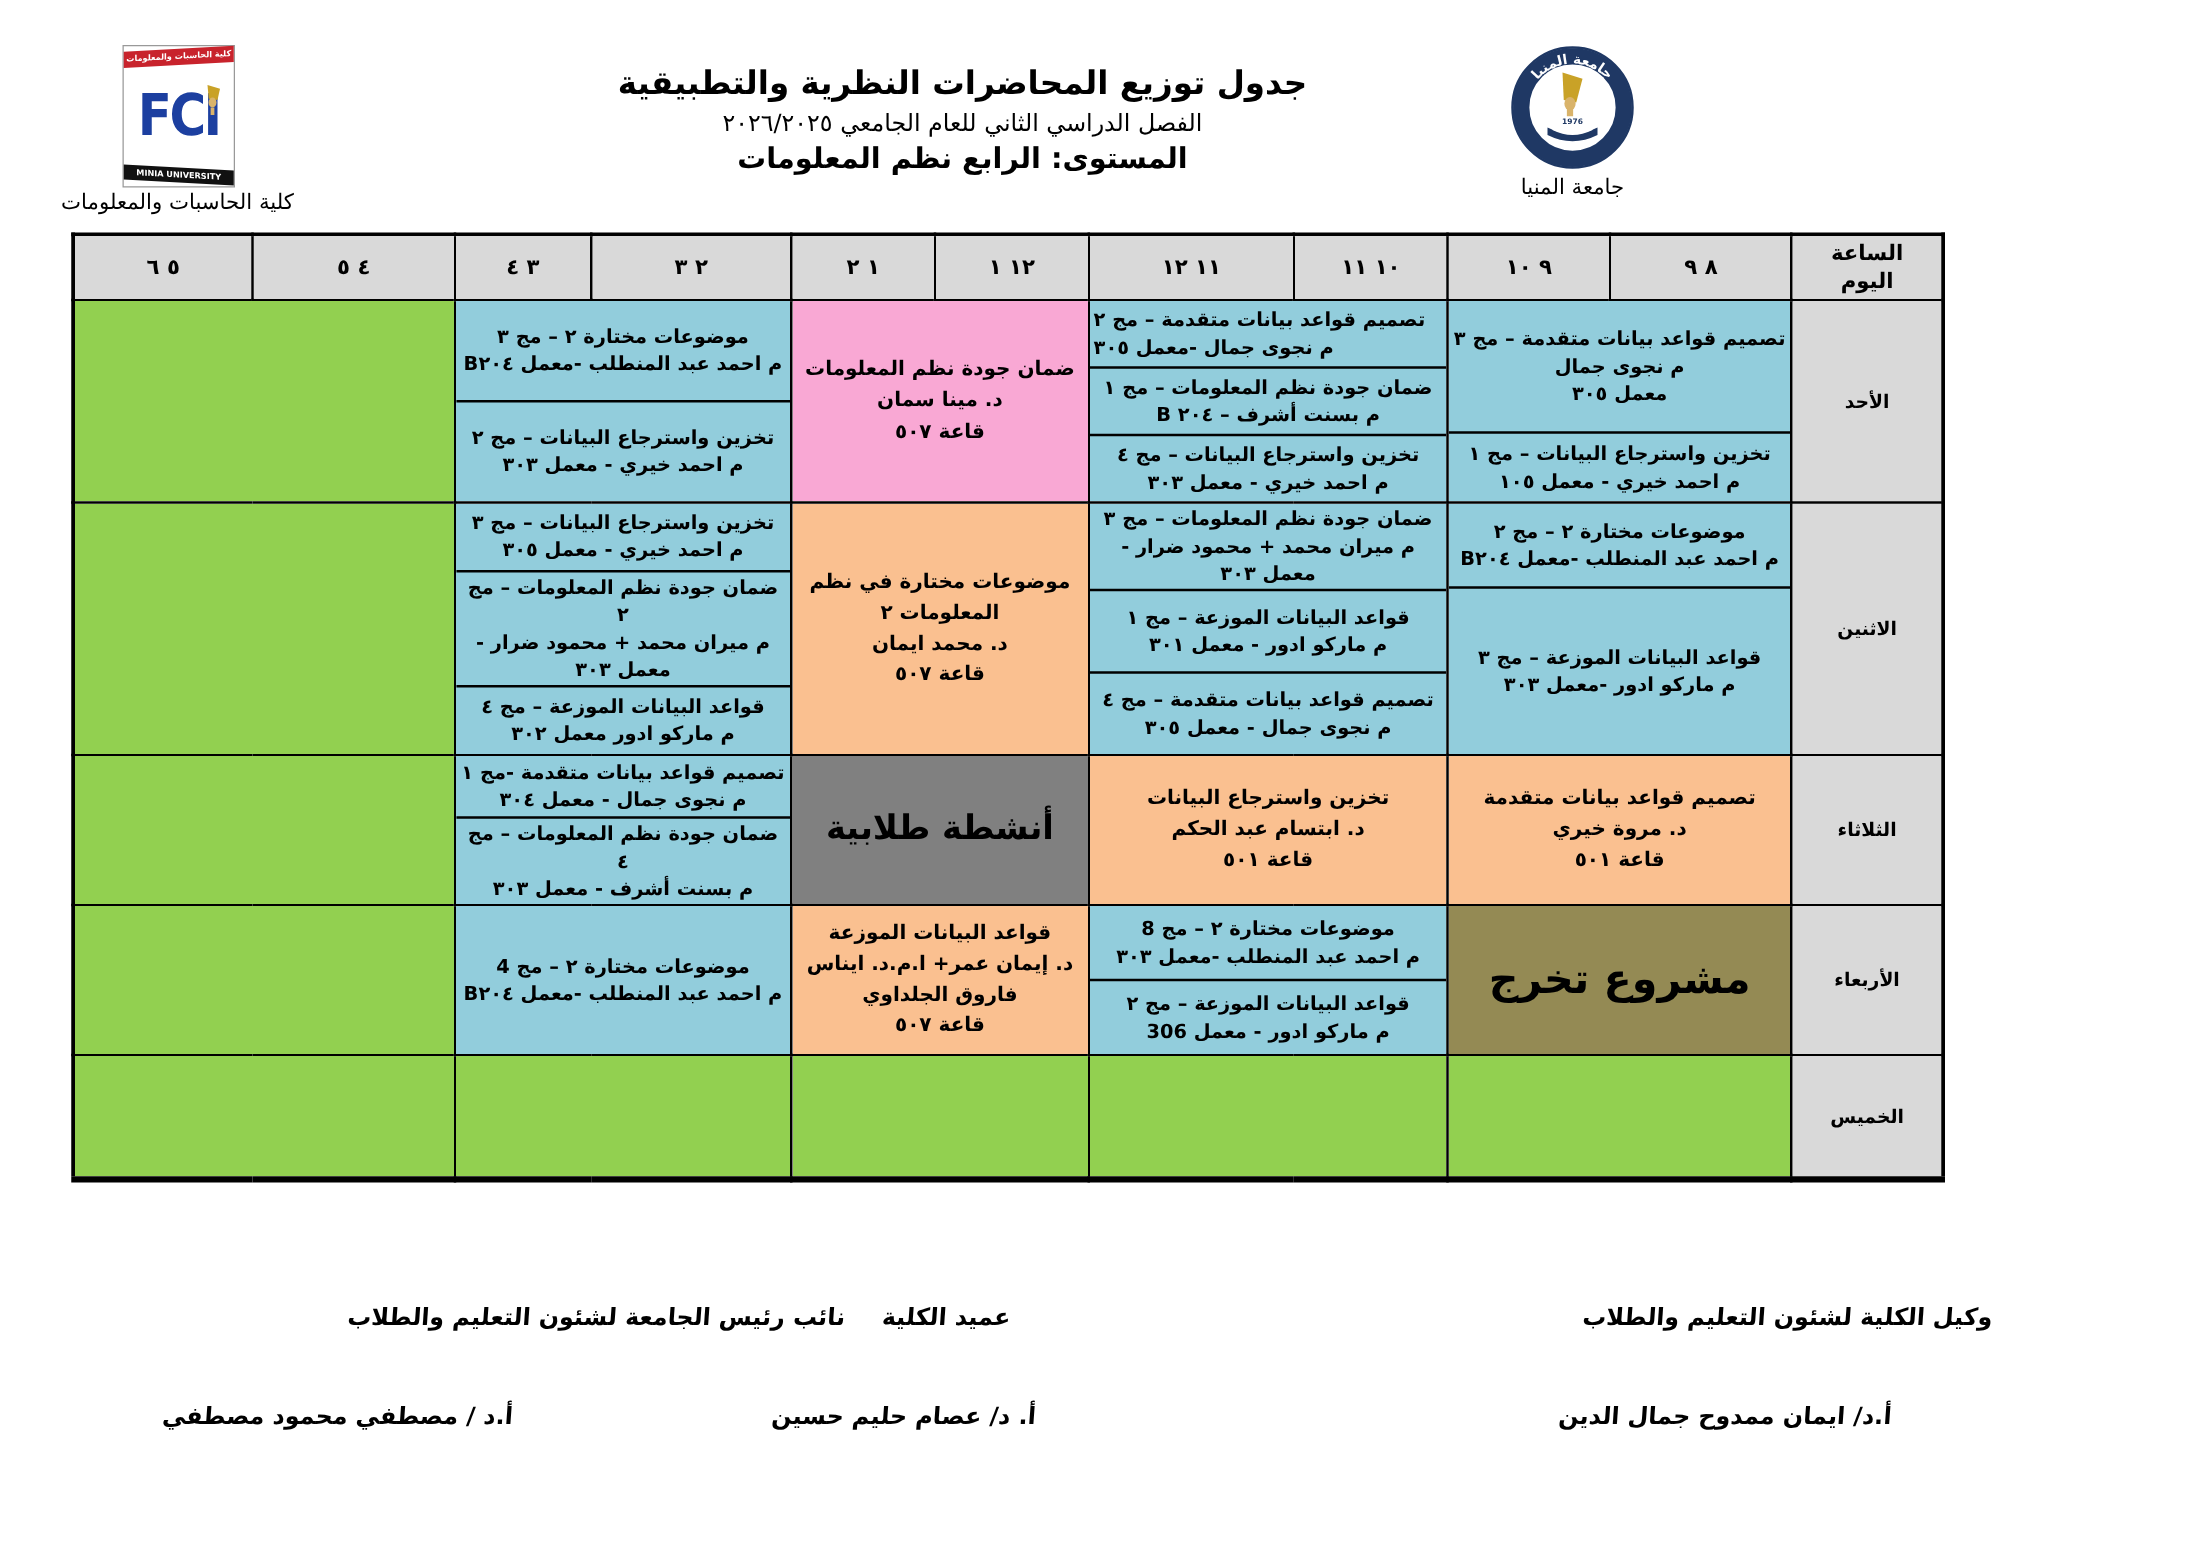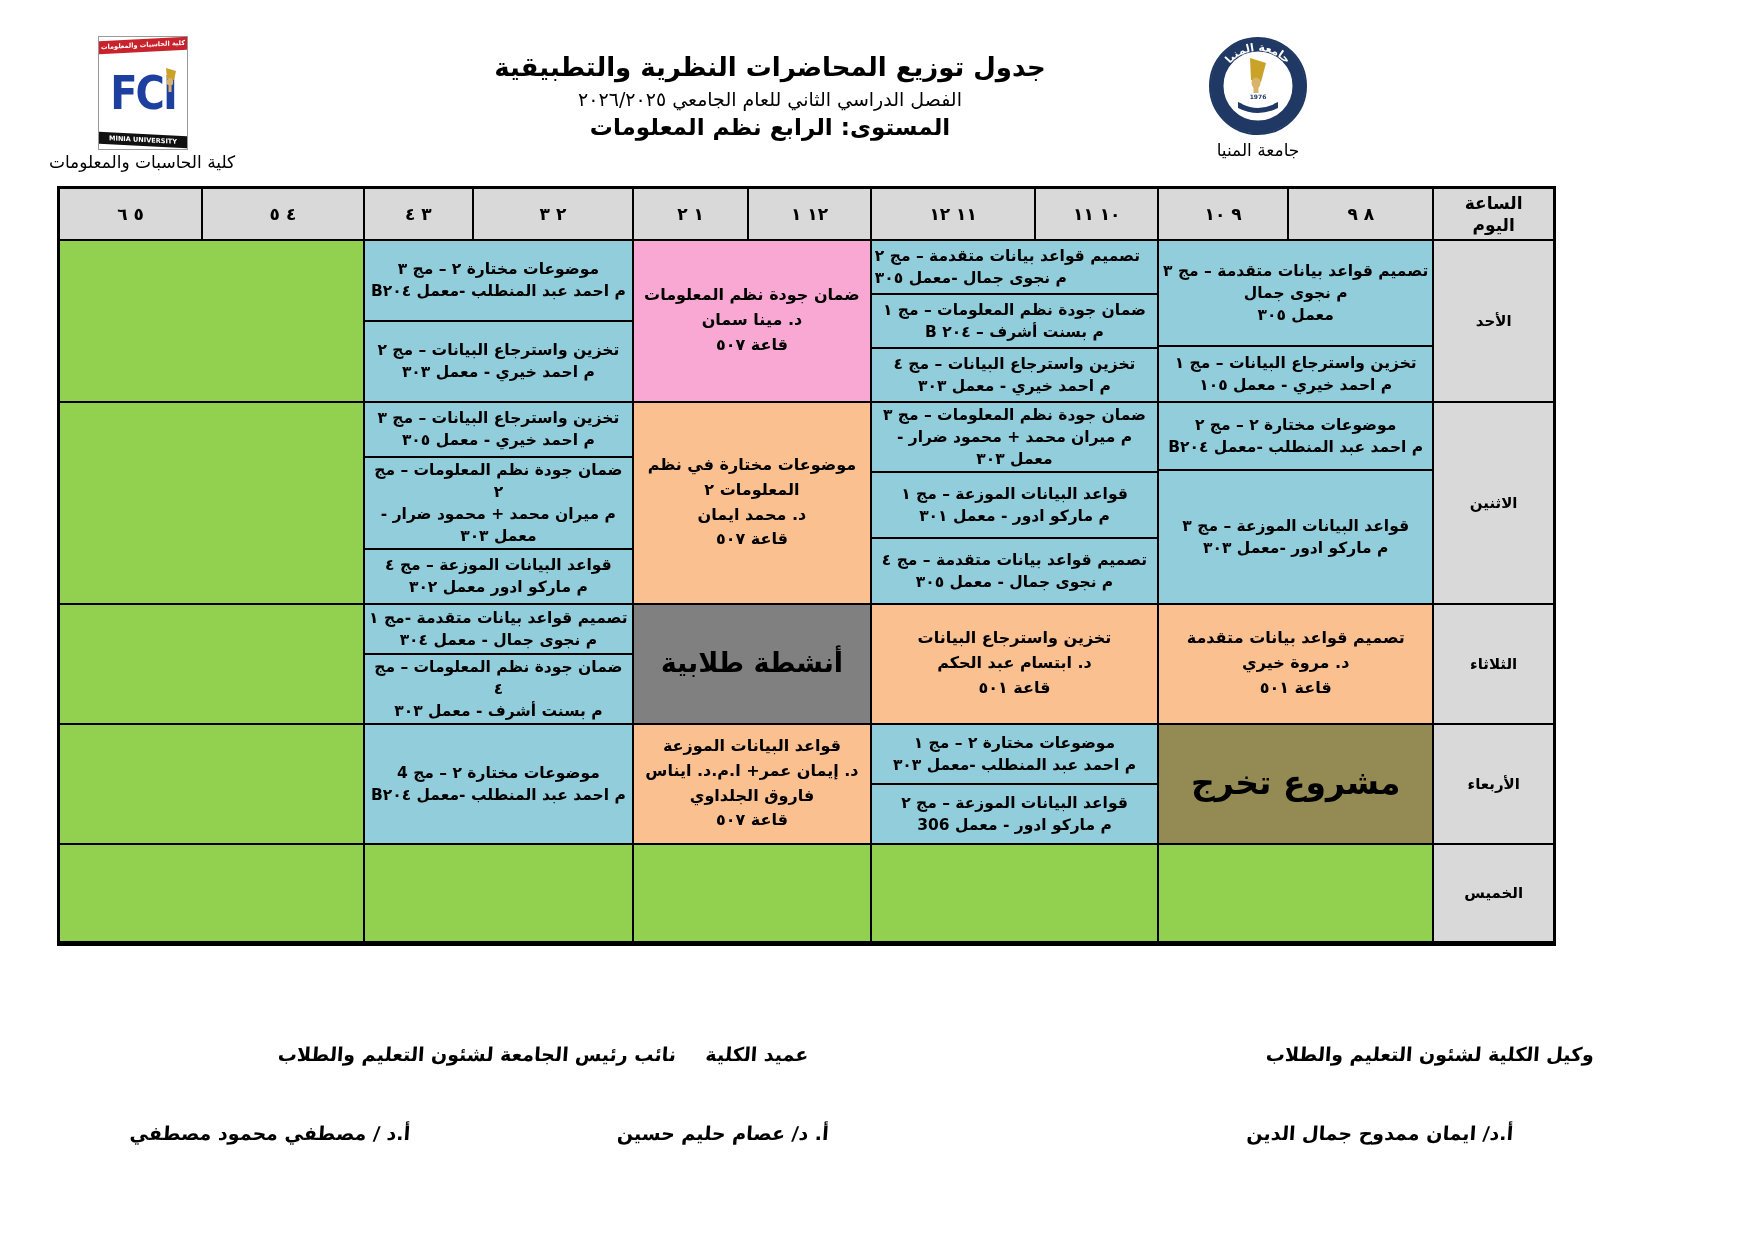--- a/index.html
+++ b/index.html
@@ -293,21 +293,21 @@
       <td colspan="2" style="background: rgb(148, 138, 84);">
           <div class="stack t-project">
             <div class="slot t-project" style="flex-grow: 1;">
               <div class="line">مشروع تخرج</div>
             </div>
           </div>
         </td>
       <td colspan="2" style="background: rgb(146, 205, 220);">
           <div class="stack t-lab">
             <div class="slot t-lab" style="flex-grow: 1;">
-              <div class="line">موضوعات مختارة ٢ – مج ١</div>
+              <div class="line">موضوعات مختارة ٢ – مج 8</div>
               <div class="line">م احمد عبد المنطلب  -معمل ٣٠٣</div>
             </div>
             <div class="slot t-lab" style="flex-grow: 1;">
               <div class="line">قواعد البيانات الموزعة – مج ٢</div>
               <div class="line">م ماركو ادور - معمل 306</div>
             </div>
           </div>
         </td>
       <td colspan="2" style="background: rgb(250, 192, 144);">
           <div class="stack t-lecture">

